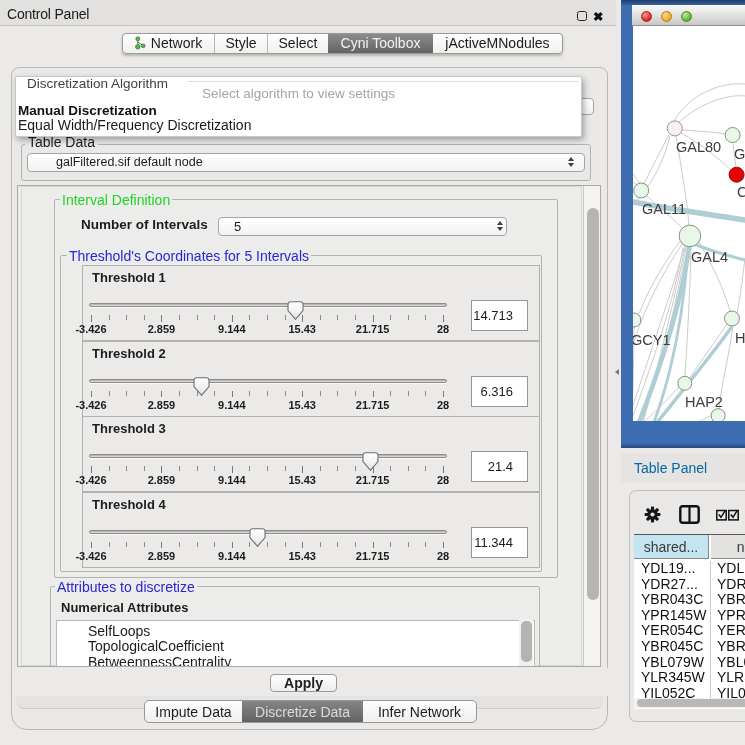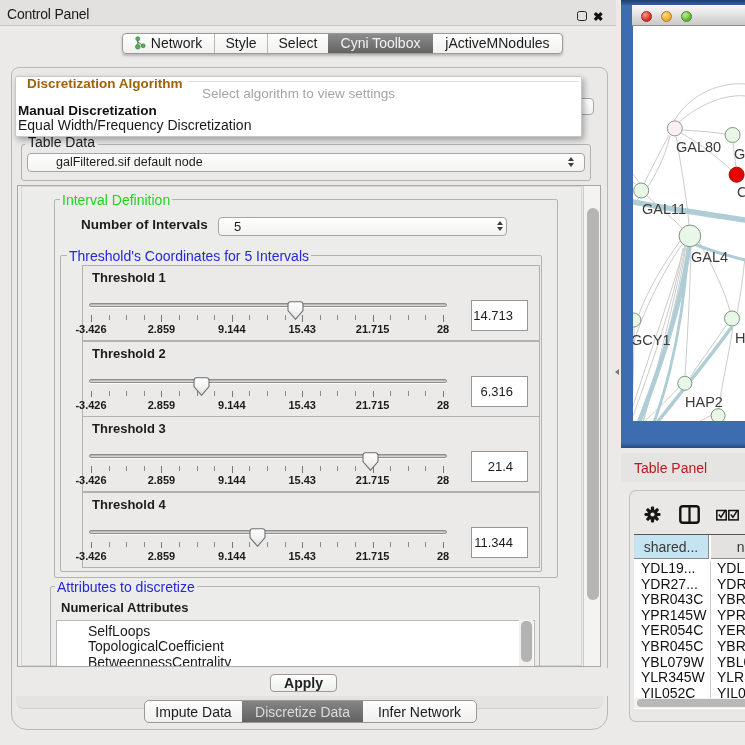--- a/index.html
+++ b/index.html
@@ -204,21 +204,21 @@
 <div class="abs" id="bottabs">
   <div class="tab" style="width:97px;">Impute Data</div>
   <div class="tab sel" style="width:121px;">Discretize Data</div>
   <div class="tab" style="width:113px;">Infer Network</div>
 </div>
 
 <div class="abs" style="left:615px;top:369px;width:0;height:0;border-top:3px solid transparent;border-bottom:3px solid transparent;border-right:4px solid #777;"></div>
 
 <div class="abs" id="popup">
   <div class="abs" style="left:172px;top:4px;width:391px;height:1px;background:#dedddc;"></div>
-  <div class="abs" style="left:11px;top:-1px;font-weight:bold;font-size:13.5px;color:#a16207;">Discretization Algorithm</div>
+  <div class="abs" style="left:11px;top:-1px;font-weight:normal;font-size:13.5px;color:#404040;">Discretization Algorithm</div>
   <div class="abs" style="left:0;top:9px;width:100%;text-align:center;color:#a5a4a3;font-size:13.5px;">Select algorithm to view settings</div>
   <div class="abs" style="left:2px;top:26px;font-weight:bold;font-size:13.5px;color:#111;">Manual Discretization</div>
   <div class="abs" style="left:2px;top:40px;color:#1a1a1a;">Equal Width/Frequency Discretization</div>
 </div>
 
 <div class="abs" id="bluewin">
   <div class="abs" style="left:0;top:0;width:124px;height:5px;background:linear-gradient(#203e6e,#35619f);"></div>
   <div class="abs" style="left:0;top:443px;width:124px;height:5px;background:linear-gradient(#3e6cb0,#27487c);"></div>
   <div class="abs" id="wtitle">
     <div class="tl" style="left:9px;top:6px;background:radial-gradient(circle at 35% 30%,#f59a90,#da241d 70%);border:0.5px solid #a5241e;"></div>
@@ -294,21 +294,21 @@
         <text x="58" y="236">GAL4</text>
         <text x="-2" y="319">GCY1</text>
         <text x="102" y="317">HI</text>
         <text x="52" y="381">HAP2</text>
       </g>
     </svg>
   </div>
 </div>
 
 <div class="abs" id="tpbar">
-    <span style="position:absolute;left:13px;top:7px;font-size:14px;color:#b91c1c;">Table Panel</span>
+    <span style="position:absolute;left:13px;top:7px;font-size:14px;color:#0369a1;">Table Panel</span>
   </div>
 <div class="abs" id="tppanel">
 
   <svg class="abs" style="left:14px;top:15px;" width="17" height="17" viewBox="-8.5 -8.5 17 17">
       <g fill="#161616">
         <rect x="-1.6" y="-8" width="3.2" height="4.2" rx="1" transform="rotate(0)"></rect>
         <rect x="-1.6" y="-8" width="3.2" height="4.2" rx="1" transform="rotate(45)"></rect>
         <rect x="-1.6" y="-8" width="3.2" height="4.2" rx="1" transform="rotate(90)"></rect>
         <rect x="-1.6" y="-8" width="3.2" height="4.2" rx="1" transform="rotate(135)"></rect>
         <rect x="-1.6" y="-8" width="3.2" height="4.2" rx="1" transform="rotate(180)"></rect>

